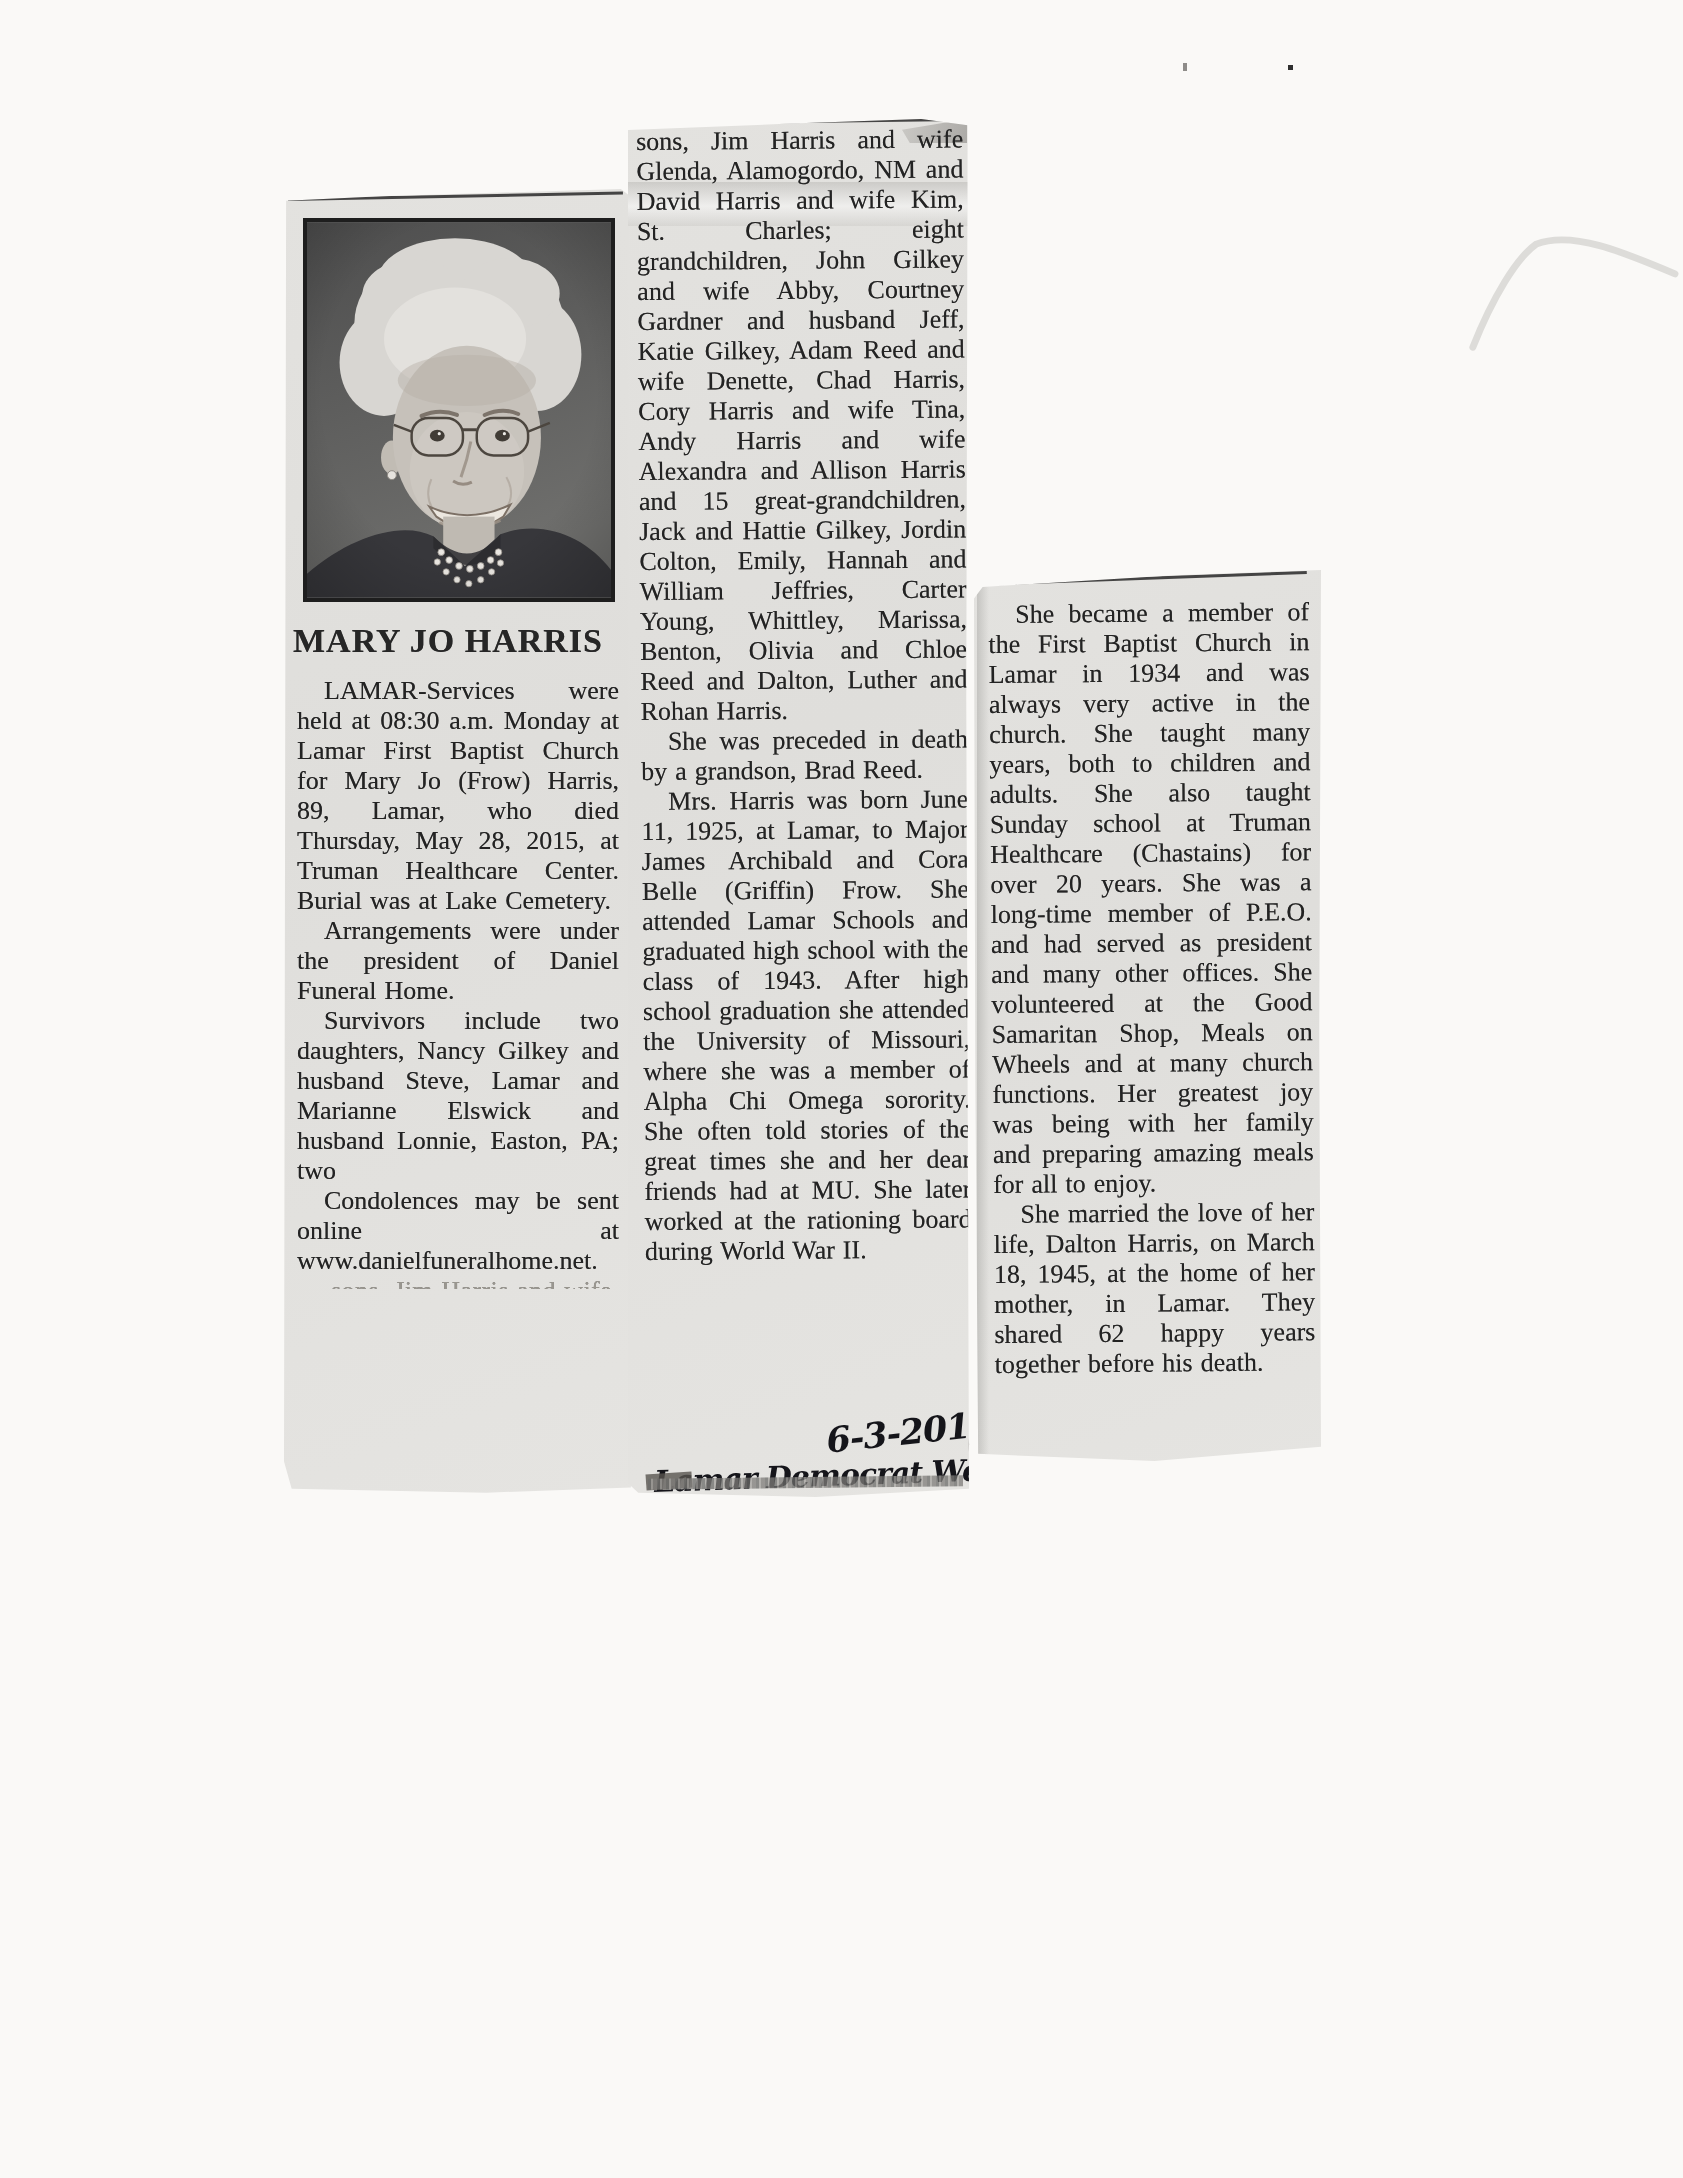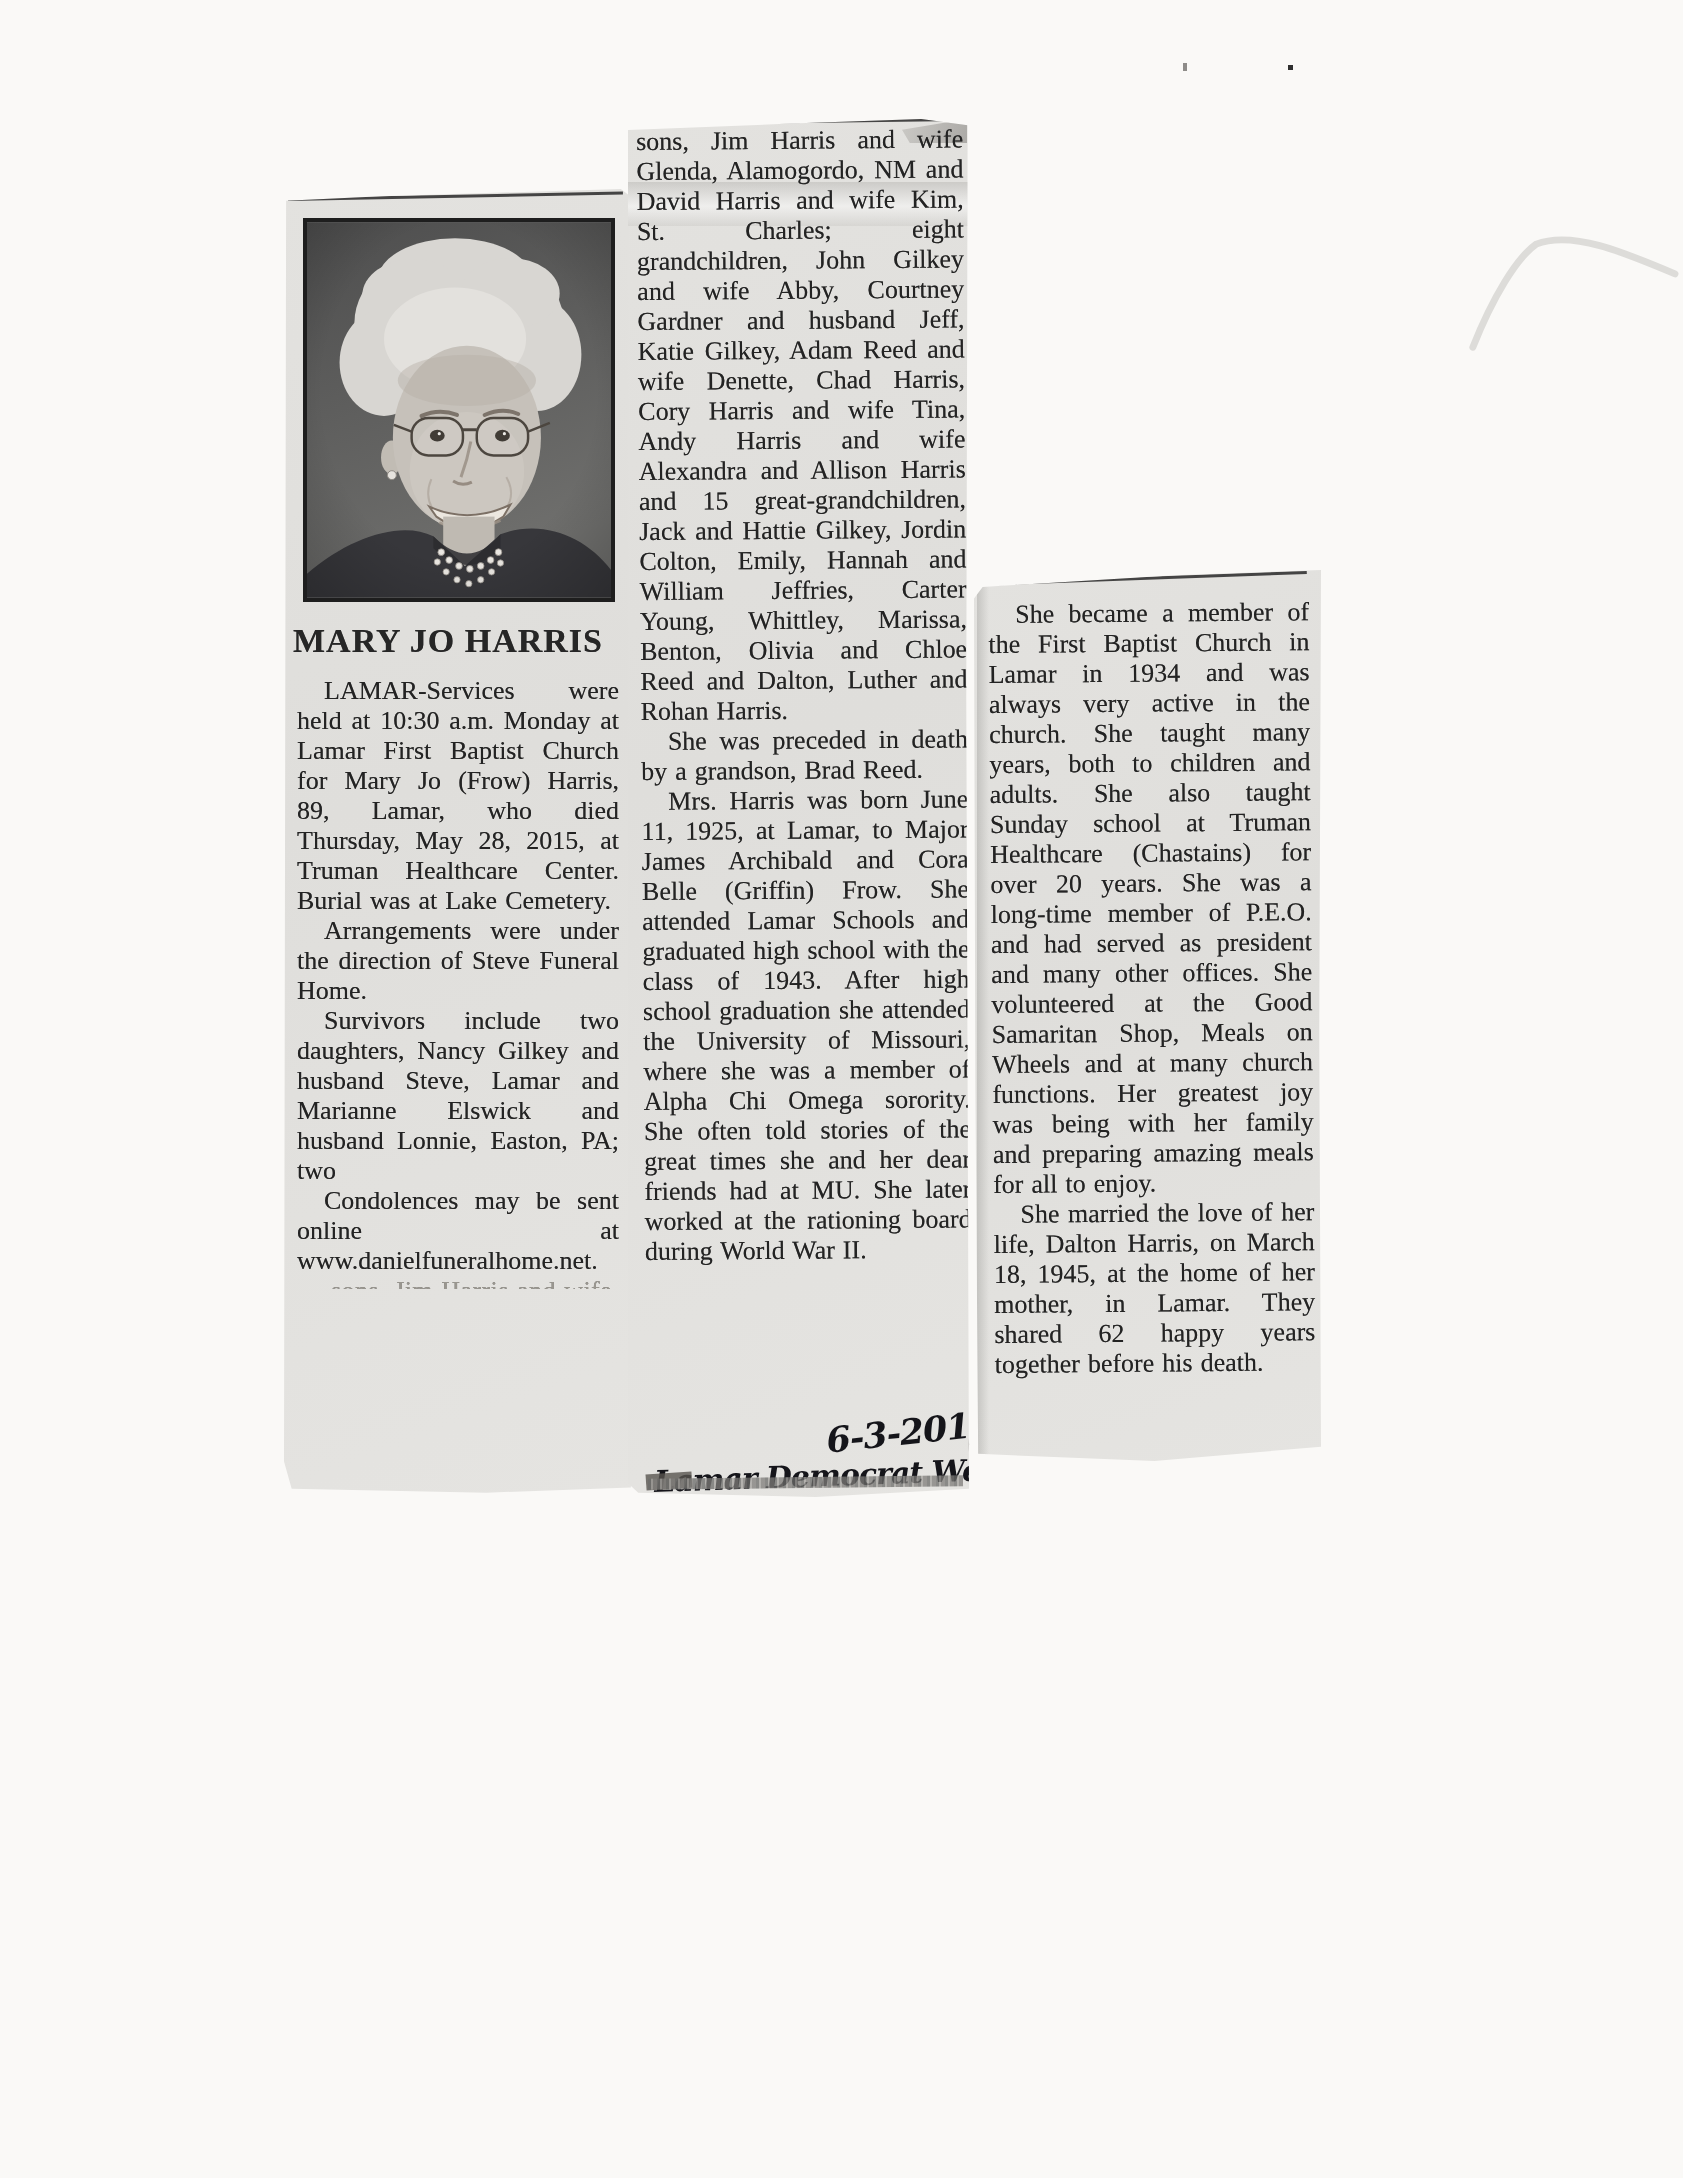--- a/index.html
+++ b/index.html
@@ -175,22 +175,22 @@
           <circle cx="187" cy="354" r="3.2"></circle>
         <circle cx="196" cy="345" r="3.2"></circle>
       </g>
       <rect x="0" y="0" width="308" height="380" fill="url(#vig)"></rect>
     </svg>
   </figure>
 
   <div class="headline">MARY JO HARRIS</div>
 
   <div class="coltext">
-    <p>LAMAR-Services were held at 10:30 a.m. Monday at Lamar First Baptist Church for Mary Jo (Frow) Harris, 89, Lamar, who died Thursday, May 28, 2015, at Truman Healthcare Center. Burial was at Lake Cemetery.</p>
-    <p>Arrangements were under the direction of Steve Funeral Home.</p>
+    <p>LAMAR-Services were held at 08:30 a.m. Monday at Lamar First Baptist Church for Mary Jo (Frow) Harris, 89, Lamar, who died Thursday, May 28, 2015, at Truman Healthcare Center. Burial was at Lake Cemetery.</p>
+    <p>Arrangements were under the president of Daniel Funeral Home.</p>
     <p>Survivors include two daughters, Nancy Gilkey and husband Steve, Lamar and Marianne Elswick and husband Lonnie, Easton, PA; two</p>
     <p>Condolences may be sent online at www.danielfuneralhome.net.</p>
     <div class="ghost">sons, Jim Harris and wife</div>
   </div>
 </div>
 
 <div class="clip clip-middle">
   <div class="edgeline m"></div>
   <div class="torncorner"></div>
   <div class="crease"></div>

